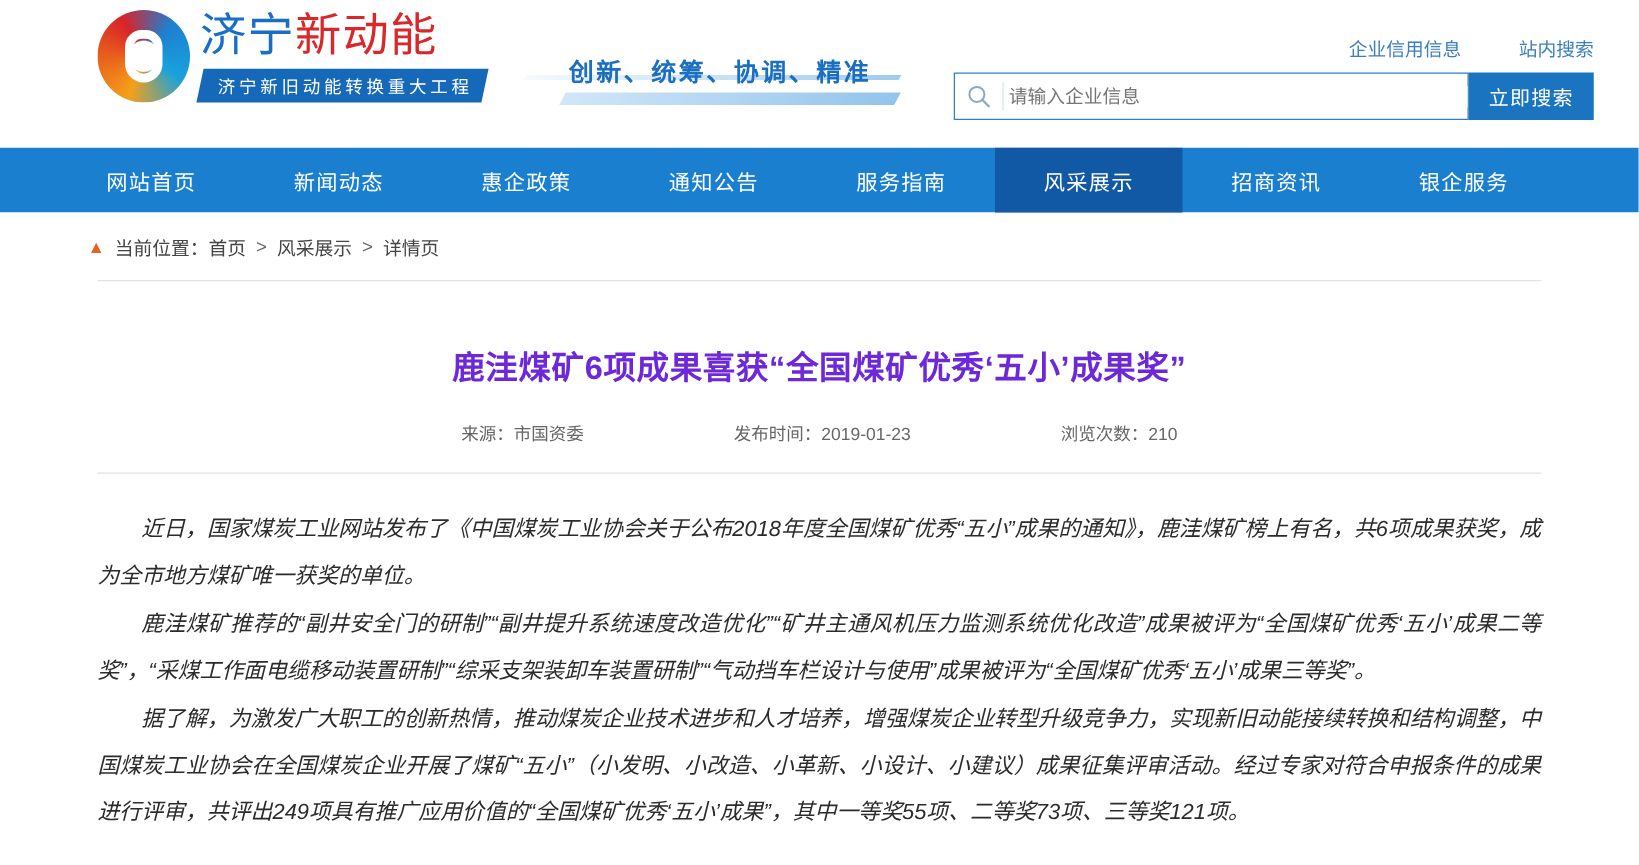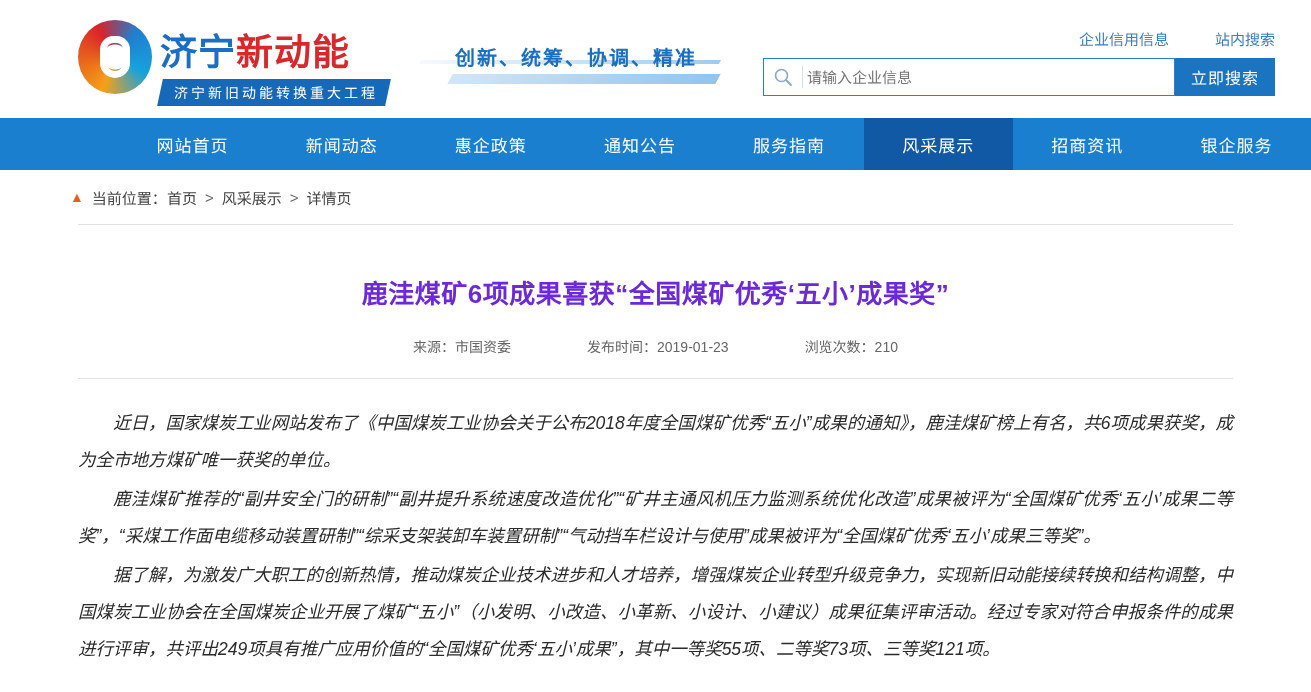--- a/index.html
+++ b/index.html
@@ -45,26 +45,25 @@
     border: 7px solid #ffffff;
     border-radius: 16px 16px 18px 18px;
     box-sizing: border-box;
   }
   .logo-text {
     margin-left: 8px;
     position: relative;
   }
   .logo-title {
     font-size: 37px;
-    font-weight: bold;
+    font-weight: normal;
     letter-spacing: 1px;
     color: #1a6fc4;
     white-space: nowrap;
     line-height: 1.15;
-    margin-top: 24px;
   }
   .logo-title .red {
     color: #d8282c;
   }
   .logo-sub {
     margin-top: 4px;
     background: #1569b8;
     color: #fff;
     font-size: 14px;
     letter-spacing: 3px;
@@ -166,21 +165,21 @@
     font-family: "Liberation Sans", sans-serif;
     letter-spacing: 1px;
   }
 
   
   .nav {
     height: 52px;
     background: #1b7fd0;
     display: flex;
     align-items: stretch;
-    padding-left: 118px;
+    padding-left: 46px;
     box-sizing: border-box;
   }
   .nav-item {
     color: #fff;
     font-size: 17px;
     letter-spacing: 1px;
     display: flex;
     align-items: center;
     justify-content: center;
     width: 150px;
@@ -222,21 +221,21 @@
     text-align: center;
     font-size: 26px;
     color: #6d28d9;
     font-weight: bold;
     margin-top: 48px;
     letter-spacing: .5px;
   }
   .meta {
     display: flex;
     justify-content: center;
-    gap: 76px;
+    gap: 120px;
     margin-top: 26px;
     font-size: 14px;
     color: #666;
   }
   .meta-divider {
     height: 1px;
     background: #e2e2e2;
     margin: 22px 0 0 0;
   }
   .content {

